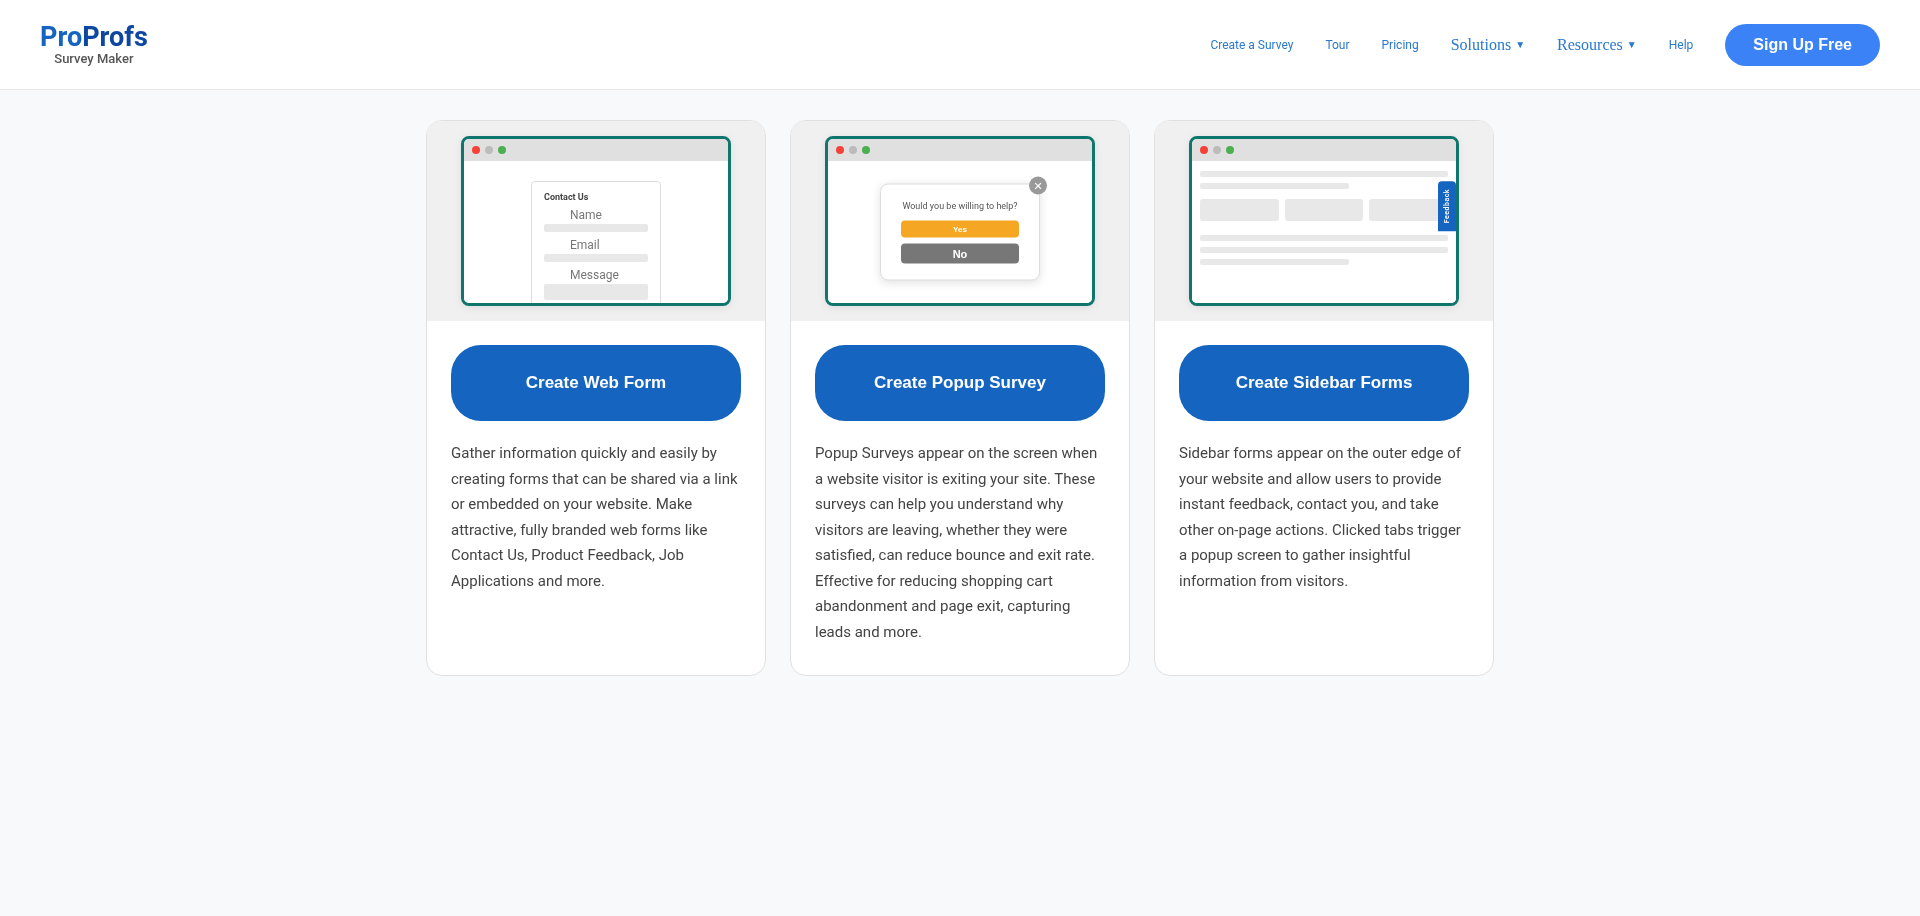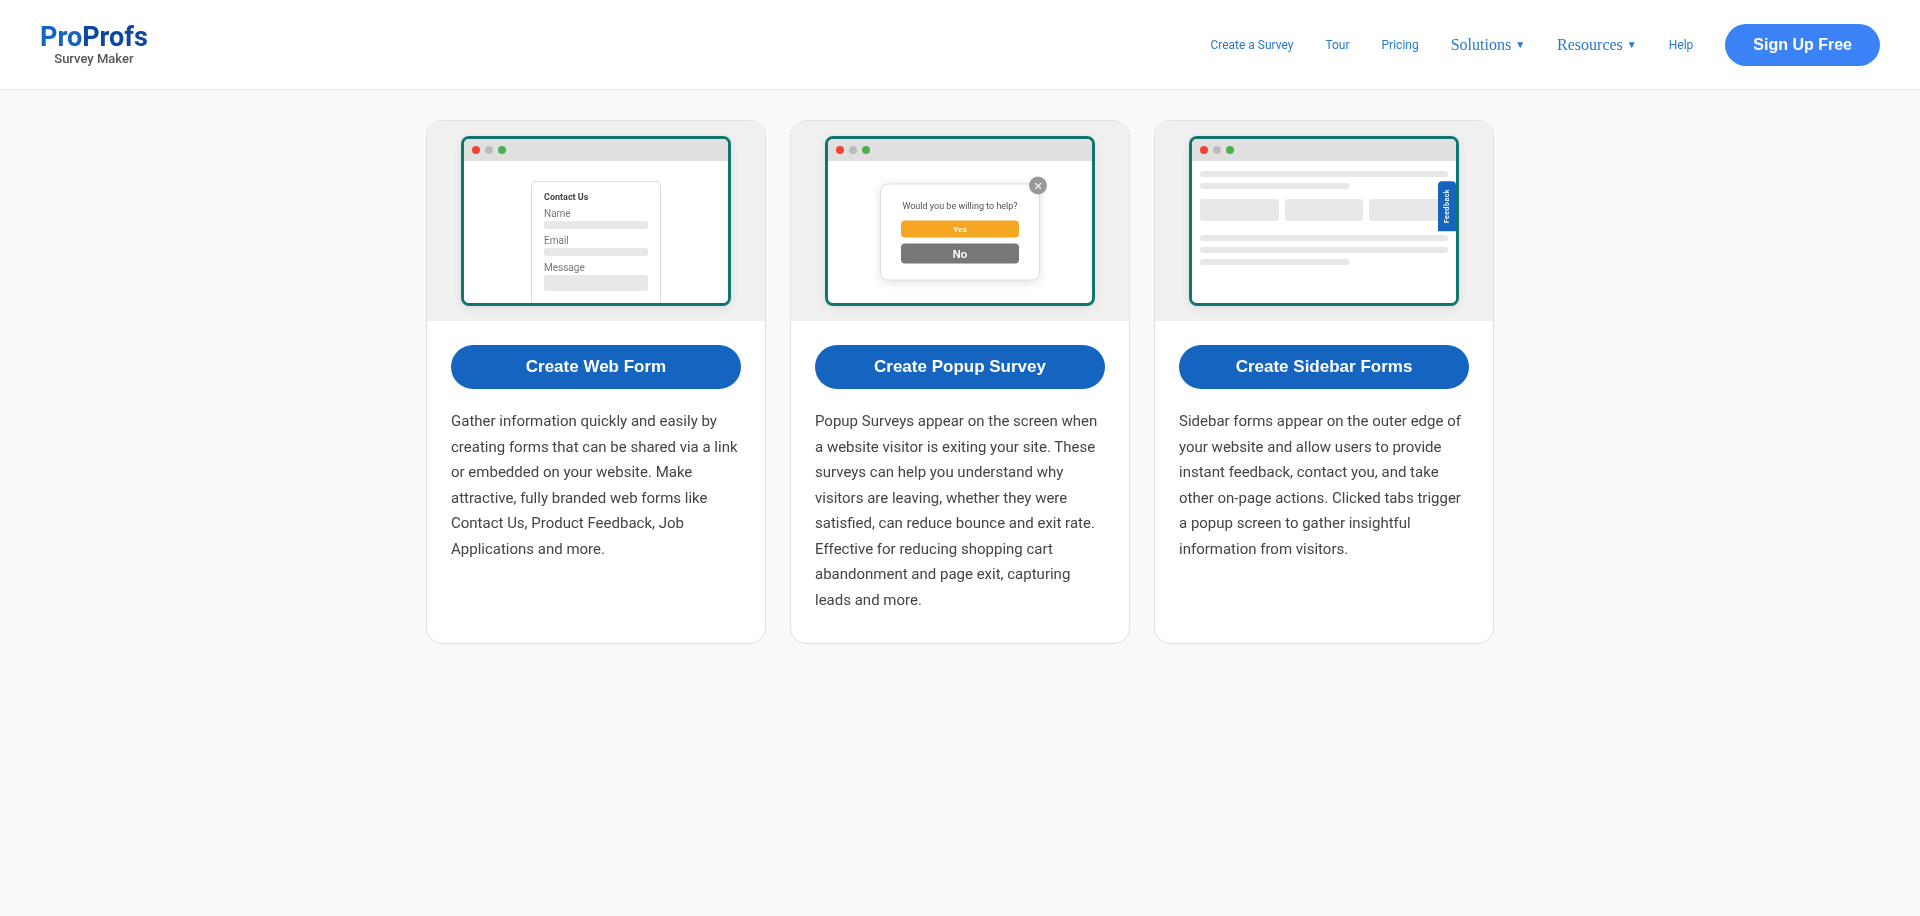--- a/index.html
+++ b/index.html
@@ -141,23 +141,24 @@
       width: 130px;
       margin: 8px auto;
     }
     .form-preview-title {
       font-size: 9px;
       font-weight: 700;
       color: #444;
       margin-bottom: 6px;
     }
     .form-preview-label {
-      font-size: 10px;
+      font-size: 12px;
       color: #777;
       margin-bottom: 2px;
+      margin-left: 26px;
     }
     .form-preview-input {
       background: #e8e8e8;
       height: 8px;
       border-radius: 2px;
       margin-bottom: 6px;
     }
     .popup-modal {
       position: absolute;
       top: 50%;
@@ -260,21 +261,21 @@
     
     .card-body {
       padding: 24px 24px 0;
       width: 100%;
     }
     .create-btn {
       background: #1565c0;
       color: #fff;
       border: none;
       border-radius: 30px;
-      padding: 12px 0;
+      padding: 28px 0;
       font-size: 17px;
       font-weight: 600;
       width: 100%;
       cursor: pointer;
       margin-bottom: 20px;
     }
     .card-desc {
       font-size: 15px;
       color: #444;
       line-height: 1.7;

